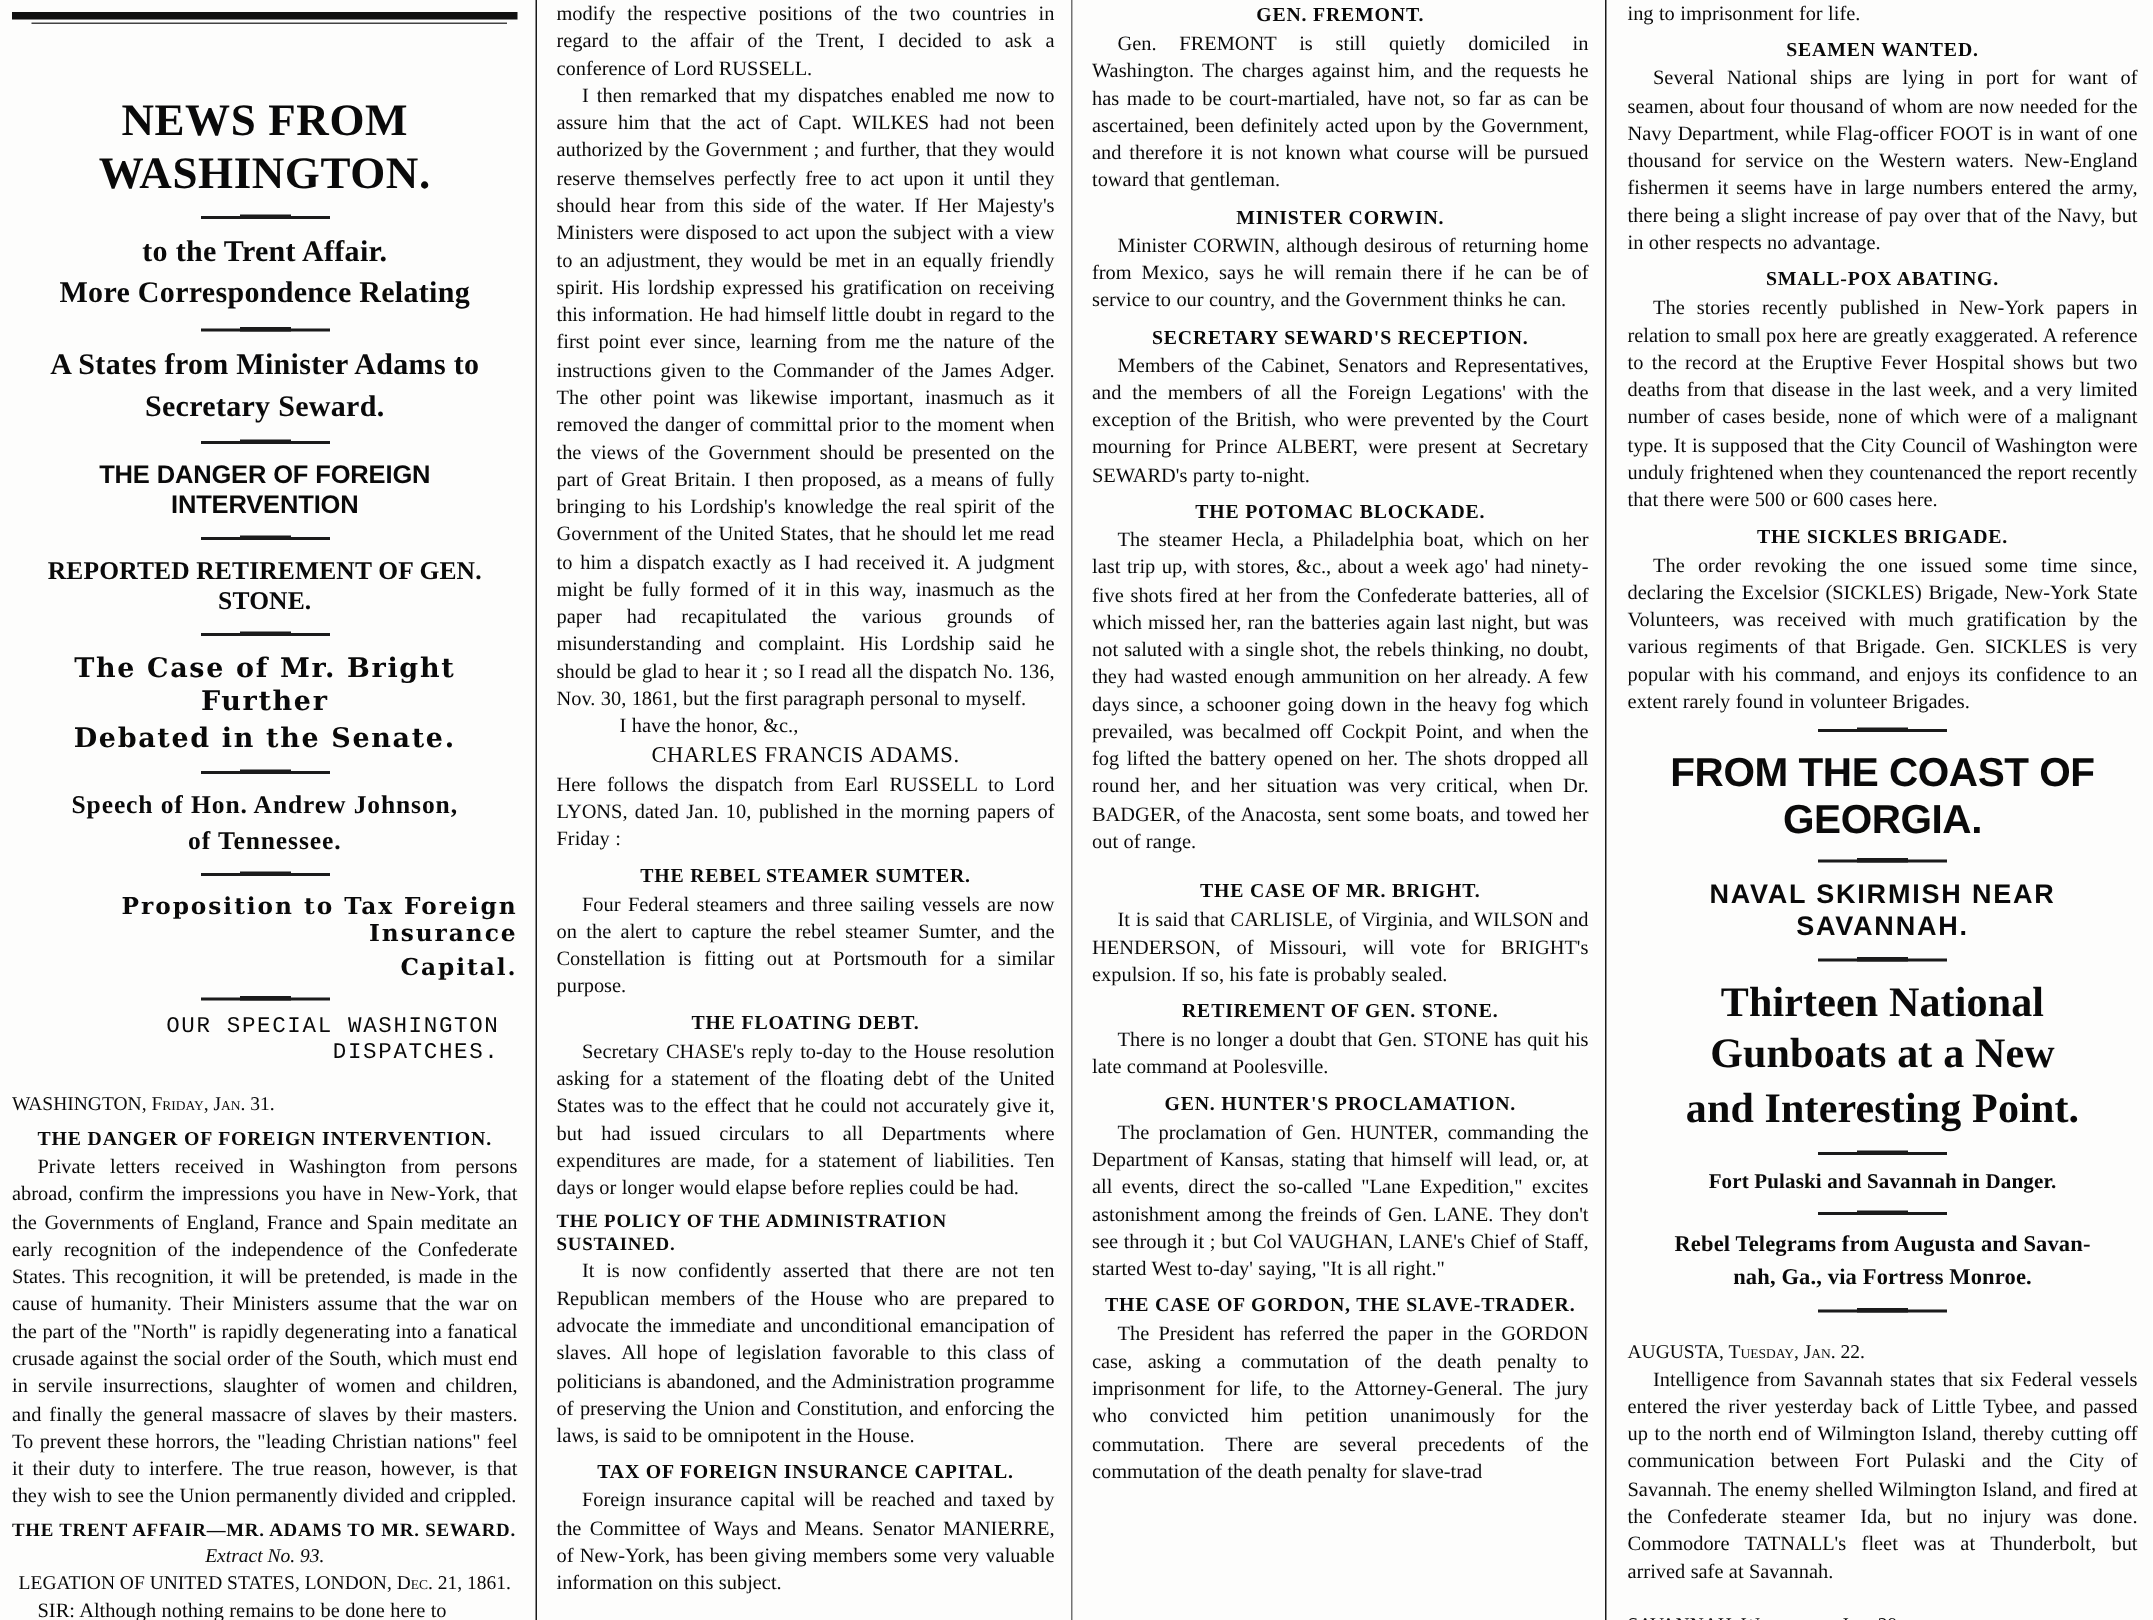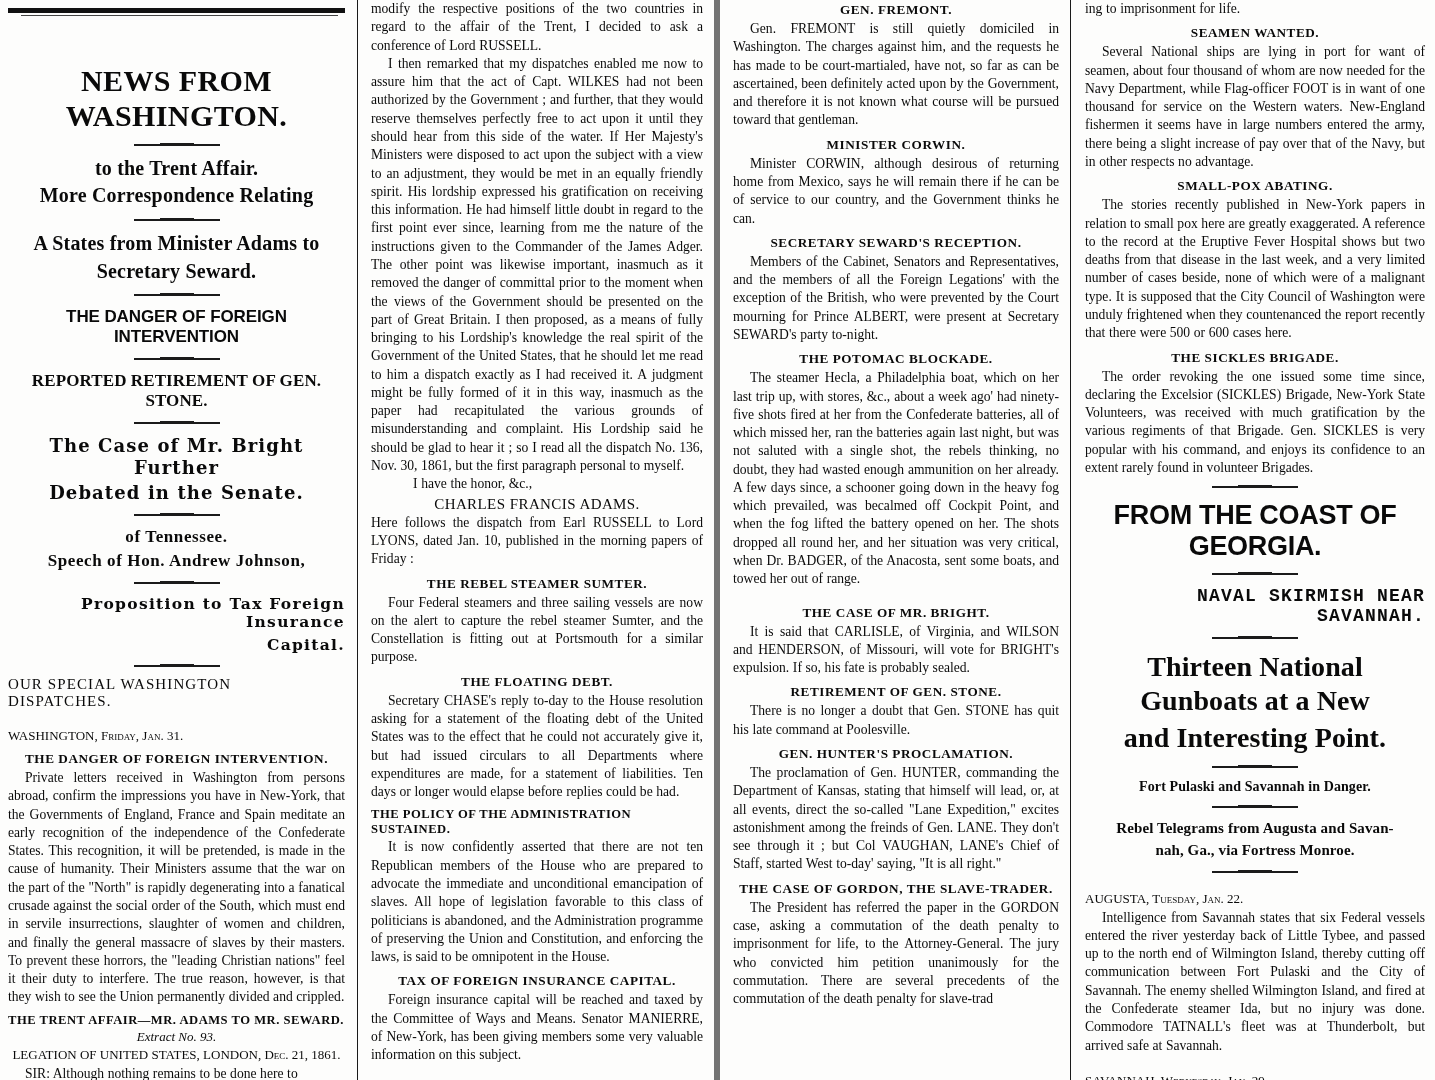--- a/index.html
+++ b/index.html
@@ -28,21 +28,21 @@
 
   .column {
     position: relative;
     box-sizing: border-box;
     height: 1080px;
     overflow: hidden;
     padding: 0 9px;
   }
   .col-1 { width: 357px; padding-left: 8px; padding-right: 12px; }
   .col-2 { width: 357px; border-left: 1px solid #1a1a1a; padding-left: 13px; padding-right: 11px; }
-  .col-3 { width: 356px; border-left: 6px solid #737373; padding-left: 13px; padding-right: 11px; }
+  .col-3 { width: 356px; border-left: 1px solid #737373; padding-left: 13px; padding-right: 11px; }
   .col-4 { width: 365px; border-left: 1px solid #1a1a1a; padding-left: 14px; padding-right: 10px; }
 
   
   .masthead-rule {
     height: 5px;
     background: #111;
     margin: 8px 0 4px 0;
     position: relative;
   }
   .masthead-rule::after {
@@ -129,22 +129,22 @@
   
   .banner-2 {
     font-size: 27px;
     font-weight: bold;
     font-family: "Liberation Sans", "DejaVu Sans", sans-serif;
     letter-spacing: -0.3px;
     text-align: center;
     padding: 3px 0 2px 0;
   }
   .deck-g1 {
-    font-size: 18px; font-weight: bold; text-align: right;
-    letter-spacing: 1.2px; font-family: Liberation Mono, monospace; padding: 2px 0;
+    font-size: 18px; font-weight: bold; text-align: center;
+    letter-spacing: 1.2px; font-family: Liberation Sans, sans-serif; padding: 2px 0;
   }
   .deck-g2 {
     font-size: 28px; font-weight: bold; text-align: center;
     letter-spacing: 0.1px; line-height: 1.2; padding: 2px 0;
   }
   .deck-g3 {
     font-size: 14px; font-weight: bold; text-align: center;
     letter-spacing: 0.1px; padding: 2px 0;
   }
   .deck-g4 {
@@ -156,26 +156,27 @@
   .subhead {
     text-align: center;
     font-size: 13.2px;
     font-weight: bold;
     letter-spacing: 0.55px;
     text-transform: uppercase;
     margin: 7px 0 2px 0;
     font-family: "Liberation Serif", "DejaVu Serif", serif;
   }
   .subhead-lg {
-    text-align: left;
+    text-align: right;
     font-size: 15px;
     font-weight: normal;
     letter-spacing: 1.1px;
     text-transform: uppercase;
     margin: 6px 12px 1px 0;
+    font-family: Liberation Mono, monospace;
   }
   .subhead-left {
     text-align: left;
     font-size: 12.6px;
     font-weight: bold;
     letter-spacing: 0.5px;
     text-transform: uppercase;
     margin: 6px 0 1px 0;
   }
   .dateline {
@@ -233,22 +234,22 @@
 
     <div class="deck deck-4">REPORTED RETIREMENT OF GEN. STONE.</div>
 
     <div class="hr-short"></div>
 
     <div class="deck deck-5">The Case of Mr. Bright Further</div>
     <div class="deck deck-5">Debated in the Senate.</div>
 
     <div class="hr-short"></div>
 
+    <div class="deck deck-6">Speech of Hon. Andrew Johnson,</div>
     <div class="deck deck-6">of Tennessee.</div>
-    <div class="deck deck-6">Speech of Hon. Andrew Johnson,</div>
 
     <div class="hr-short"></div>
 
     <div class="deck deck-7">Proposition to Tax Foreign Insurance</div>
     <div class="deck deck-7">Capital.</div>
 
     <div class="hr-short"></div>
 
     <div class="subhead-lg">OUR SPECIAL WASHINGTON DISPATCHES.</div>
     <div class="dateline sc">WASHINGTON, Friday, Jan. 31.</div>

